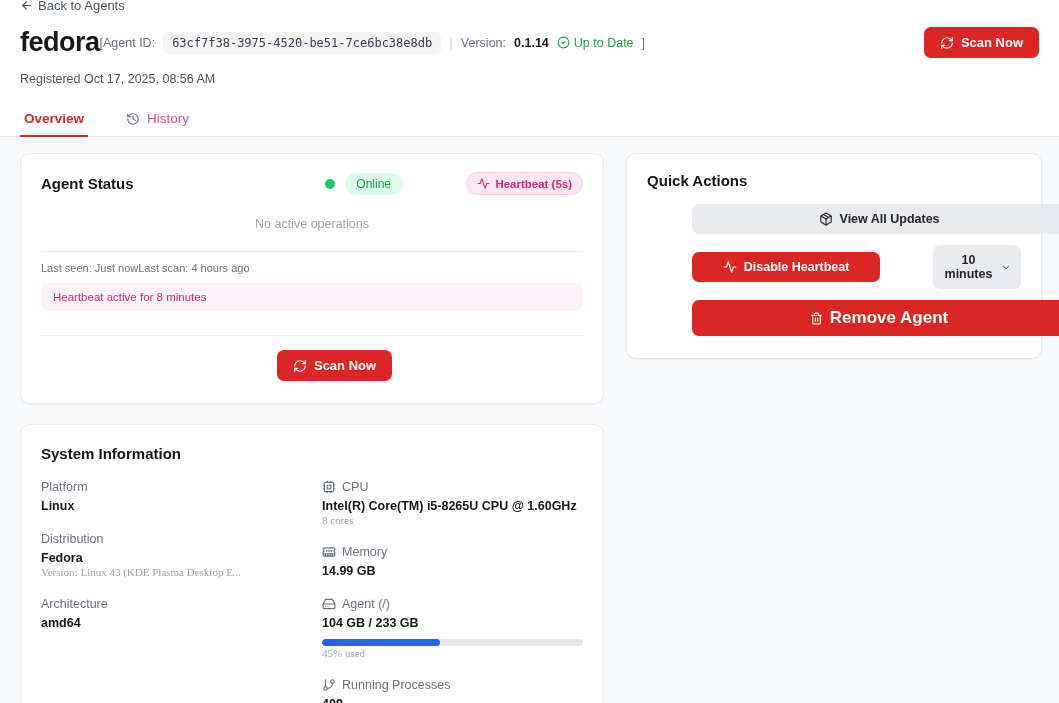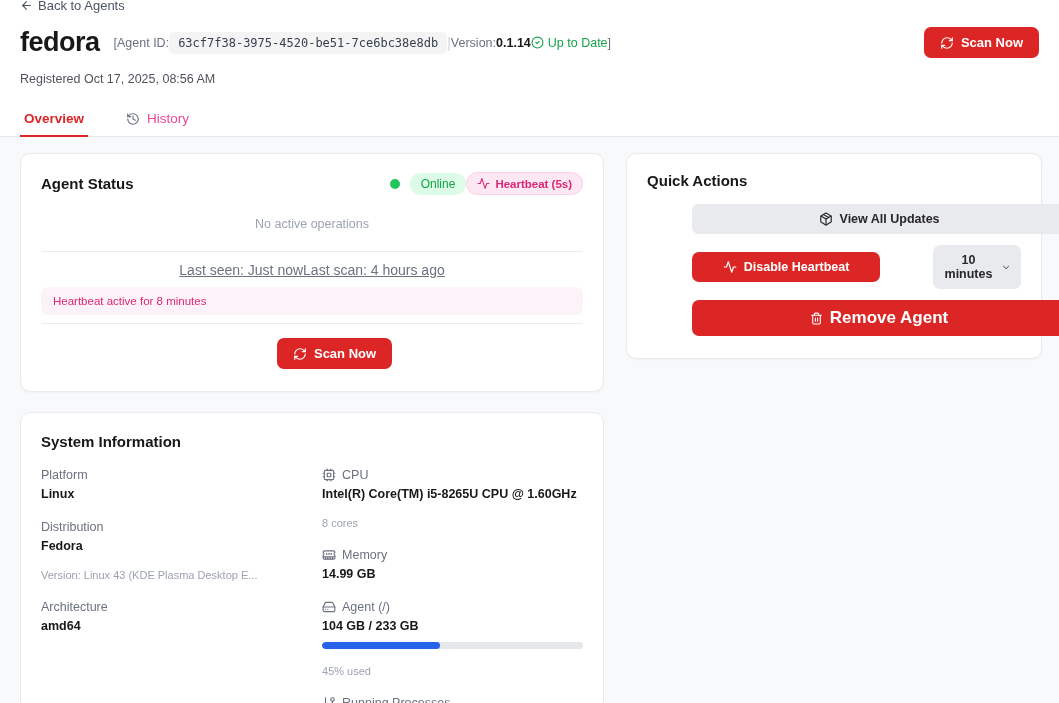--- a/index.html
+++ b/index.html
@@ -14,21 +14,21 @@
 
   
   .header { background:#fff; padding:0 20px; }
   .back-link {
     display:inline-flex; align-items:center; gap:5px;
     color:#4b5563; font-size:13px; margin-top:-5px;
     cursor:pointer; text-decoration:none;
   }
   .title-row { display:flex; align-items:center; margin-top:12px; }
   .page-title { font-size:27px; font-weight:bold; letter-spacing:-0.5px; color:#18181b; }
-  .title-meta { display:flex; align-items:center; margin-left:14px; font-size:12.5px; color:#6b7280; }
+  .title-meta { display:flex; align-items:center; gap:8px; font-size:12.5px; color:#6b7280; }
   .agent-id-badge {
     font-family:"DejaVu Sans Mono", monospace;
     font-size:12px; color:#374151;
     background:#f4f4f5; border-radius:5px; padding:4px 9px;
   }
   .meta-divider { color:#d1d5db; font-size:14px; }
   .version-value { color:#18181b; font-weight:bold; }
   .up-to-date { display:inline-flex; align-items:center; gap:4px; color:#16a34a; font-size:12.5px; }
   .registered { color:#52525b; font-size:12.5px; margin-top:14px; }
 
@@ -57,37 +57,37 @@
   .card {
     background:#fff; border:1px solid #e8eaed; border-radius:10px;
     box-shadow:0 1px 2px rgba(0,0,0,0.04);
   }
   .card-title { font-size:15px; font-weight:bold; color:#18181b; }
 
   
   .status-card { padding:18px 20px 22px 20px; }
   .status-head { display:flex; align-items:center; }
   .status-head .card-title { width:220px; }
-  .status-center { flex:1; display:flex; align-items:center; justify-content:flex-end; gap:10px; }
+  .status-center { flex:1; display:flex; align-items:center; justify-content:center; gap:10px; }
   .online-dot { width:10px; height:10px; border-radius:50%; background:#22c55e; }
   .pill-online {
     background:#dcfce7; color:#16a34a; font-size:12px;
     padding:4px 11px; border-radius:999px;
   }
   .pill-heartbeat {
     margin-left:auto; display:inline-flex; align-items:center; gap:5px;
     background:#fce7f3; border:1px solid #fbcfe8; color:#db2777;
     font-size:11.5px; font-weight:bold; padding:4px 10px; border-radius:999px;
   }
   .no-active { text-align:center; color:#9ca3af; font-size:12.5px; margin:22px 0 20px 0; }
   .divider { border-top:1px solid #e8eaed; }
-  .seen-row { display:flex; justify-content:center; color:#6b7280; font-size:14px; padding:10px 0 9px 0;text-decoration:underline; }
+  .seen-row { display:flex; justify-content:flex-start; color:#6b7280; font-size:11px; padding:10px 0 9px 0; }
   .hb-banner {
     background:#fdf2f8; border-radius:7px; color:#db2777;
-    font-size:11.5px; padding:8px 12px; margin-bottom:8px;
+    font-size:11.5px; padding:8px 12px; margin-bottom:24px;
   }
   .scan-center-wrap { display:flex; justify-content:center; padding-top:14px; }
   .scan-center { font-size:13px; font-weight:bold; padding:8px 16px; }
 
   
   .qa-card { padding:18px 20px 22px 20px; }
   .qa-buttons { display:flex; flex-direction:column; gap:11px; margin-top:15px; }
   .btn-gray {
     background:#e8eaed; color:#27272a; font-size:12.5px; font-weight:bold;
     padding:8px 12px; width:100%;
@@ -100,21 +100,21 @@
   }
   .qa-remove { width:100%; font-size:17px; font-weight:bold; padding:8px 12px; }
 
   
   .sys-card { padding:20px 20px 26px 20px; min-height:319px; }
   .sys-grid { display:grid; grid-template-columns:1fr 1fr; column-gap:20px; margin-top:18px; }
   .sys-col { display:flex; flex-direction:column; }
   .field { margin-bottom:19px; }
   .field-label { color:#6b7280; font-size:12.5px; display:flex; align-items:center; gap:6px; }
   .field-value { color:#18181b; font-size:12.5px; font-weight:bold; margin-top:5px; }
-  .field-sub { color:#9ca3af; font-size:11px; margin-top:16px; white-space:nowrap; overflow:hidden; text-overflow:ellipsis; max-width:310px; }
+  .field-sub { color:#9ca3af; font-size:11px; margin-top:1px; white-space:nowrap; overflow:hidden; text-overflow:ellipsis; max-width:310px;font-family:Liberation Serif, serif; }
   .disk-bar { height:7px; background:#e5e7eb; border-radius:999px; margin-top:9px; overflow:hidden; }
   .disk-fill { height:100%; background:#2563eb; border-radius:999px; }
 
   .icon-gray { color:#6b7280; }
   .icon-pink { color:#db2777; }
 </style>
 </head>
 <body>
 
 <div class="header">

